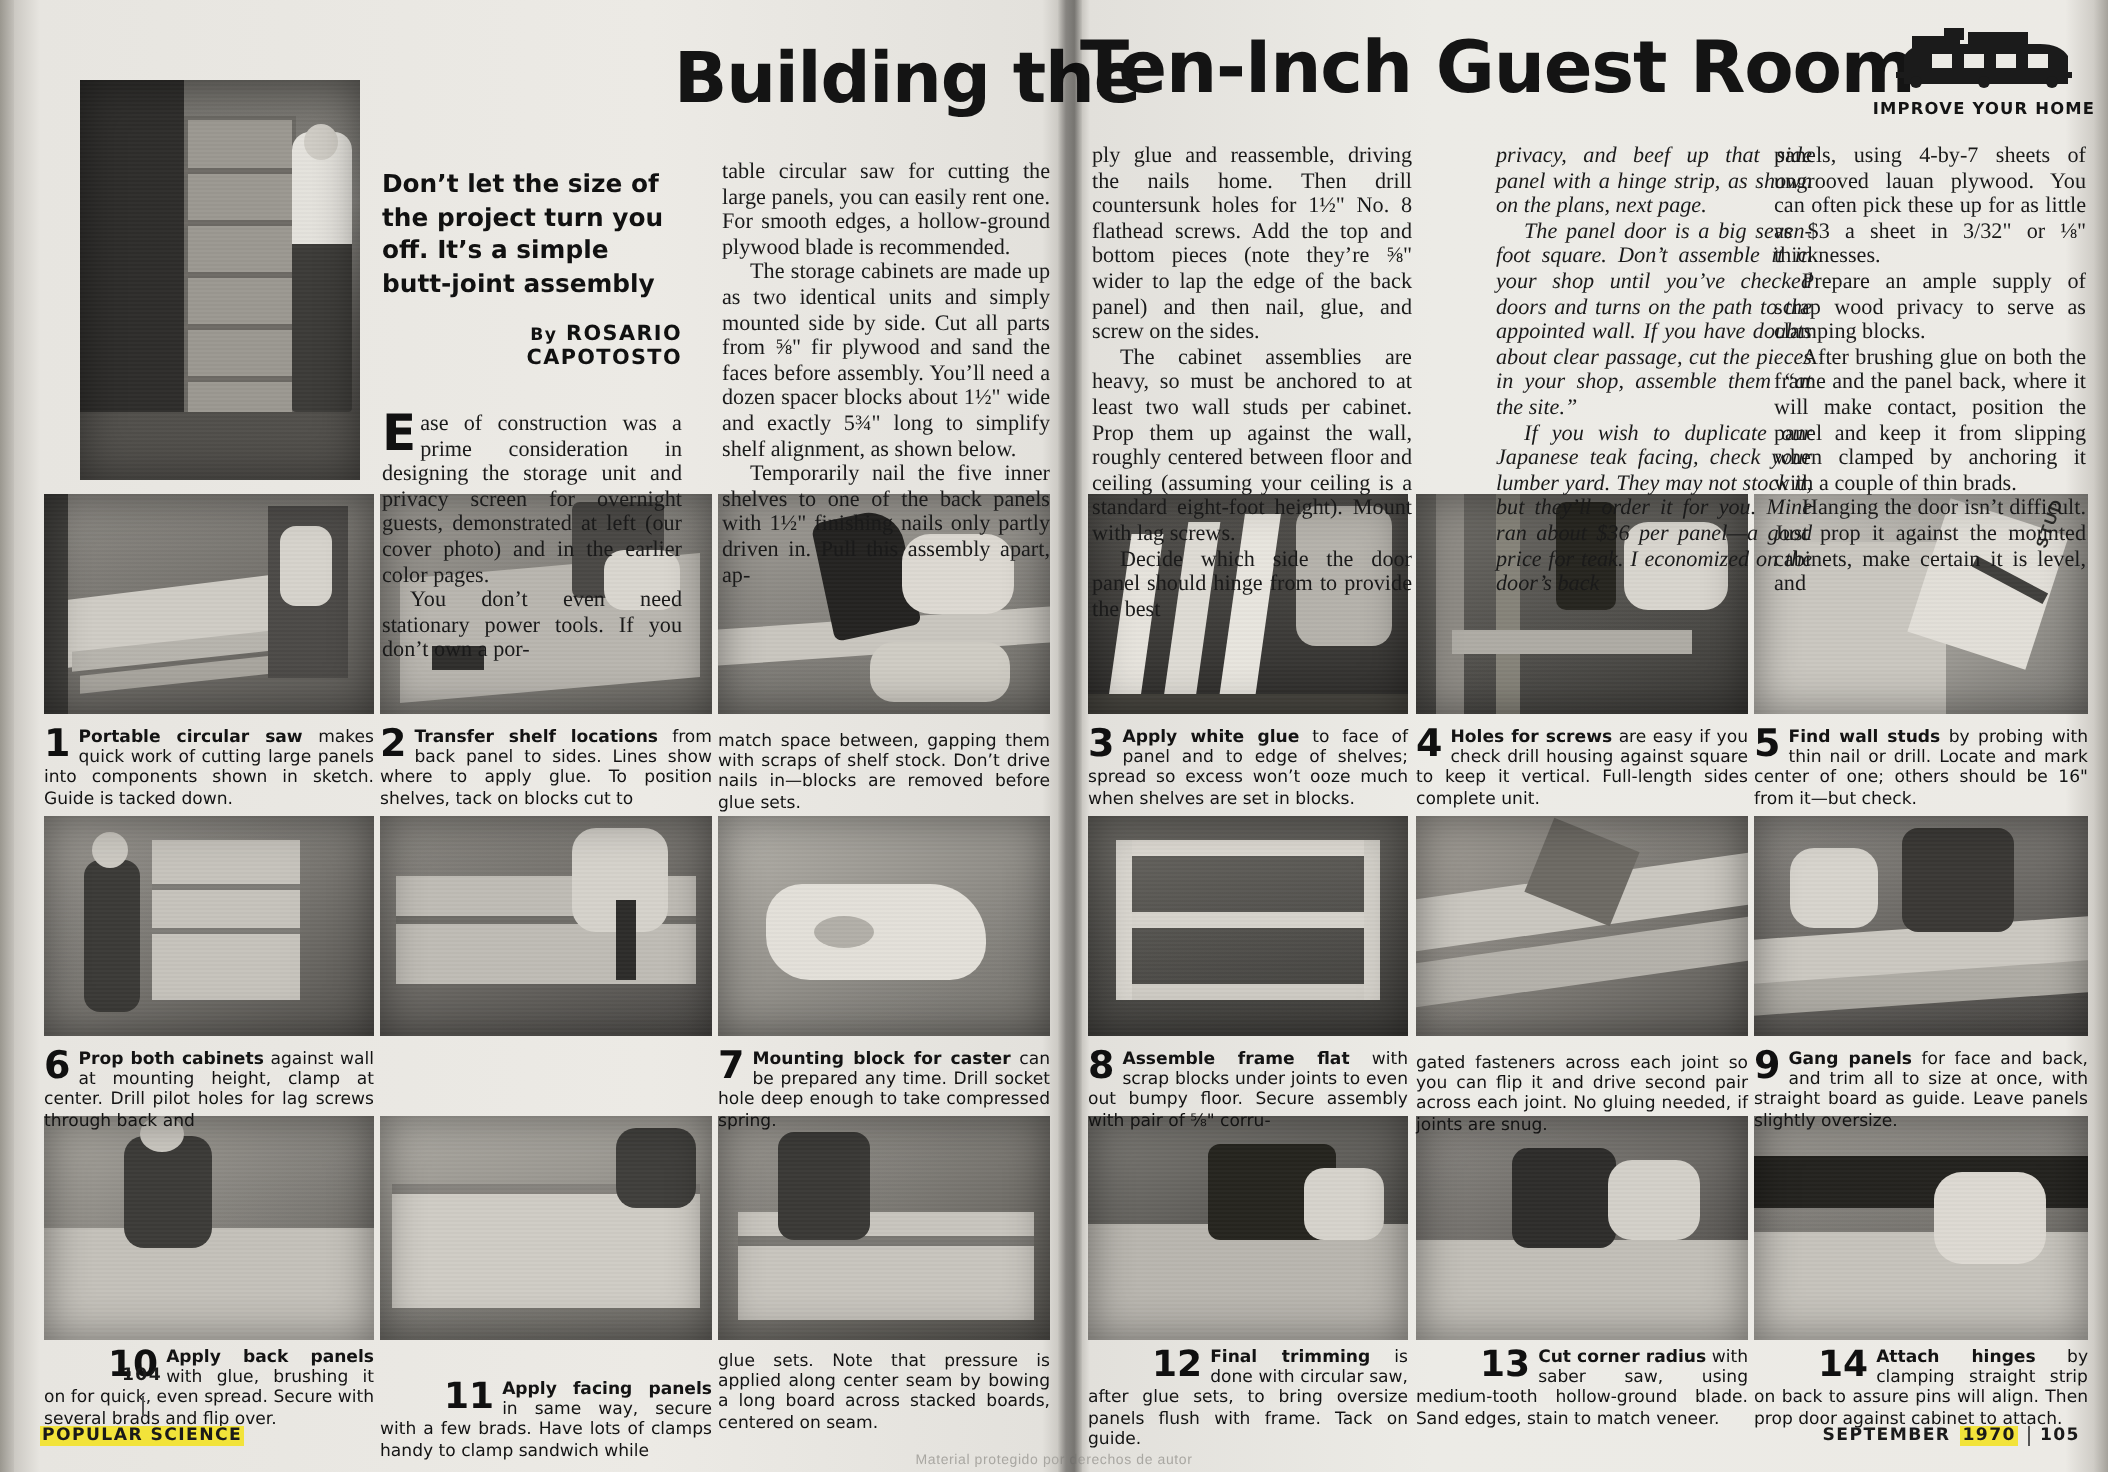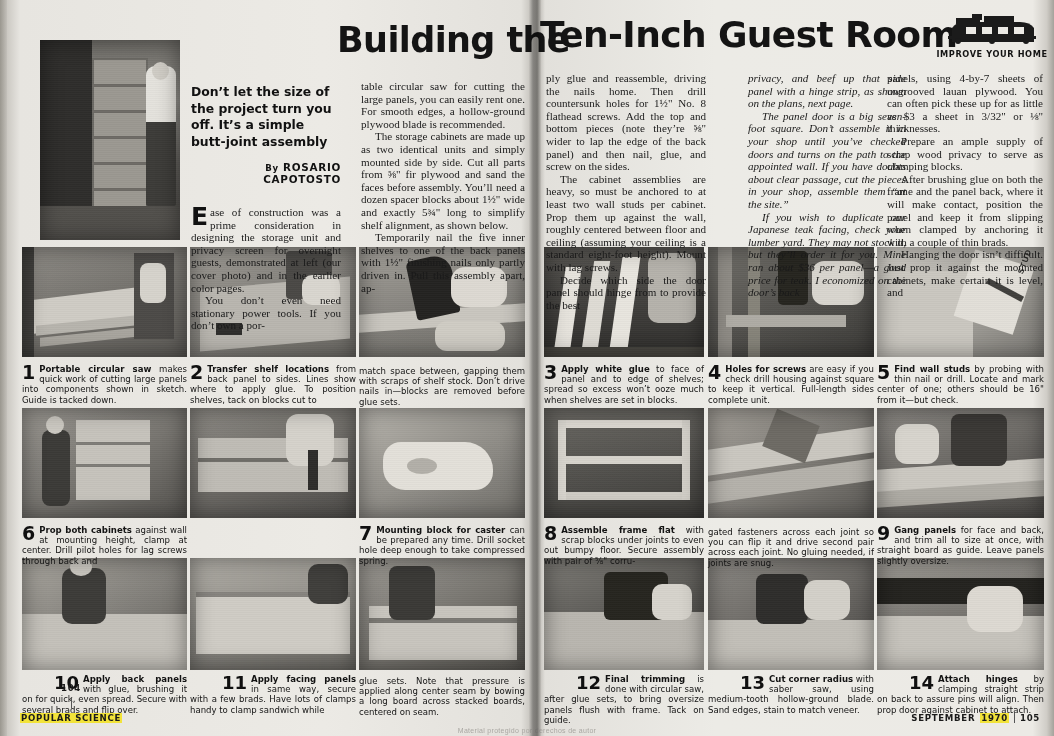--- a/index.html
+++ b/index.html
@@ -423,21 +423,21 @@
     <div class="band" style="left:0;top:20px;width:167px;height:26px;background:#24231f;"></div>
     <div class="band" style="left:0;top:58px;width:167px;height:54px;background:#c6c3bc;"></div>
     <div class="band" style="left:90px;top:28px;width:56px;height:46px;background:#ddd9d2;border-radius:14px;"></div>
     <div class="grain"></div>
       <div class="vig"></div>
   </div>
 
   <div class="cap" style="left:22px;top:674px;width:165px;">
     <span class="capnum wide">10</span><b>Apply back panels</b><span> with glue, brushing it on for quick, even spread. Secure with several brads and flip over.</span>
   </div>
-  <div class="cap" style="left:190px;top:674px;width:166px;">
+  <div class="cap" style="left:190px;top:690px;width:166px;">
     <span class="capnum wide">11</span><b>Apply facing panels</b><span> in same way, secure with a few brads. Have lots of clamps handy to clamp sandwich while</span>
   </div>
   <div class="cap" style="left:359px;top:676px;width:166px;">
     <span>glue sets. Note that pressure is applied along center seam by bowing a long board across stacked boards, centered on seam.</span>
   </div>
   <div class="cap" style="left:544px;top:674px;width:160px;">
     <span class="capnum wide">12</span><b>Final trimming</b><span> is done with circular saw, after glue sets, to bring oversize panels flush with frame. Tack on guide.</span>
   </div>
   <div class="cap" style="left:708px;top:674px;width:166px;">
     <span class="capnum wide">13</span><b>Cut corner radius</b><span> with saber saw, using medium-tooth hollow-ground blade. Sand edges, stain to match veneer.</span>

